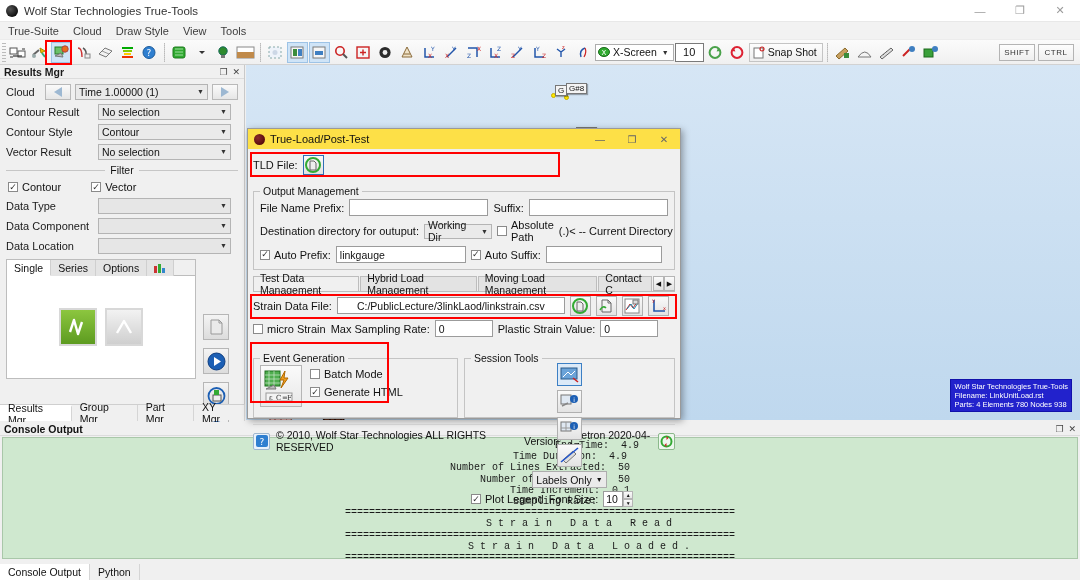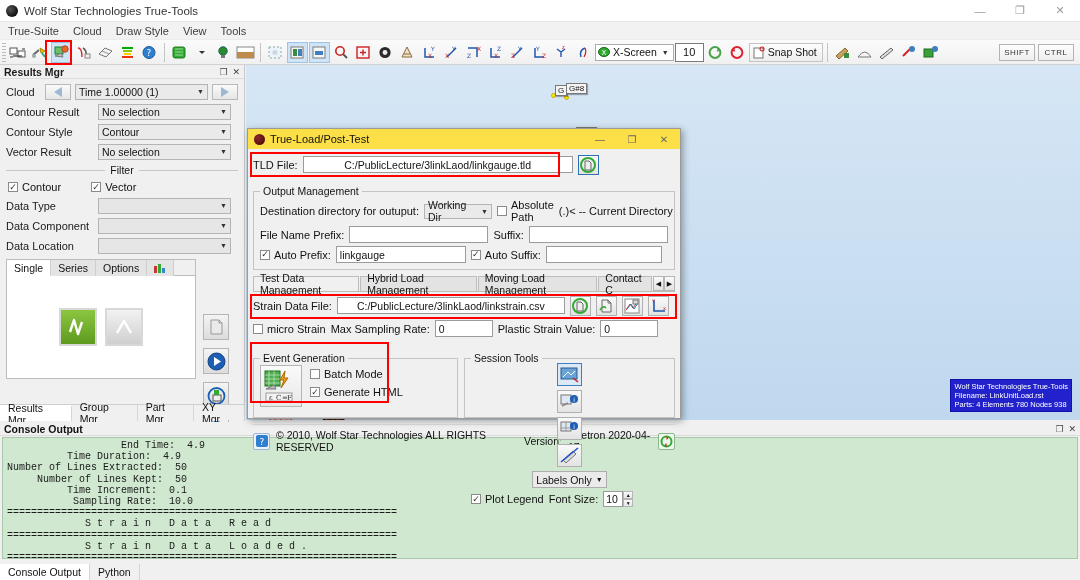--- a/index.html
+++ b/index.html
@@ -169,21 +169,21 @@
   }
   .node{ position:absolute; width:5px;height:5px;background:#ffe800;border:1px solid #c9b000;border-radius:50%;}
   .watermark{
     position:absolute; right:8px; bottom:8px; background:#2222cc; color:#fff;
     font-size:7.5px; line-height:9px; padding:2px 3px; border:1px solid #1111aa;
     font-family:"Liberation Sans", sans-serif;
   }
 
   
   .console-dock{
-    position:absolute; left:0; top:422px; width:1080px; height:158px; background:#f0f0f0;
+    position:absolute; left:0; top:422px; width:1080px; height:158px; background:#f0f0f0;text-align:center;
   }
   .console-hdr{
     height:14px; display:flex;align-items:center;padding:0 4px;font-size:10.5px;
     border-bottom:1px solid #dcdcdc;
   }
   .console-hdr .ttl{font-weight:bold;}
   .console-hdr .acts{ margin-left:auto;display:flex;gap:5px;font-size:9px;color:#444;}
   .console-body{
     margin:1px 2px 0 2px; height:122px; background:#cfe8cf; border:1px solid #a9c7a9;
     font-family:"Liberation Mono", monospace; font-size:10px; color:#1a1a1a;
@@ -747,48 +747,47 @@
         <div class="dlg-wb">—</div>
         <div class="dlg-wb">❐</div>
         <div class="dlg-wb">✕</div>
       </div>
     </div>
 
     <div class="dlg-body">
 
       <div class="fileline">
         <span class="lab">TLD File:</span>
-        <div class="txtin path" style="width:270px;">C:/PublicLecture/3linkLaod/linkgauge.tld</div>
         <div class="iconbtn hl">
           <svg width="16" height="16">
               <circle cx="8" cy="8" r="7" fill="none" stroke="#3a3" stroke-width="2"></circle>
               <path d="M5 4 h4 l2 2 v7 H5z" fill="#eee" stroke="#666"></path>
             </svg>
         </div>
       </div>
 
       <div class="group">
         <span class="gtitle">Output Management</span>
+        <div class="grow">
+          <span class="l">File Name Prefix:</span>
+          <div class="txtin" style="width:140px;"></div>
+          <span class="l">Suffix:</span>
+          <div class="txtin" style="width:140px;"></div>
+        </div>
         <div class="grow">
           <span class="l">Destination directory for outuput:</span>
           <div class="sel" style="width:68px;flex:none;height:15px;">
             <span>Working Dir</span>
             <span class="cv">▼</span>
           </div>
           <label class="chk">
             <span class="box"></span>
             <span>Absolute Path</span>
           </label>
           <span class="l">(.)&lt; -- Current Directory</span>
-        </div>
-        <div class="grow">
-          <span class="l">File Name Prefix:</span>
-          <div class="txtin" style="width:140px;"></div>
-          <span class="l">Suffix:</span>
-          <div class="txtin" style="width:140px;"></div>
         </div>
         <div class="grow">
           <label class="chk">
             <span class="box on"></span>
             <span>Auto Prefix:</span>
           </label>
           <div class="txtin" style="width:130px;">linkgauge</div>
           <label class="chk">
             <span class="box on"></span>
             <span>Auto Suffix:</span>

